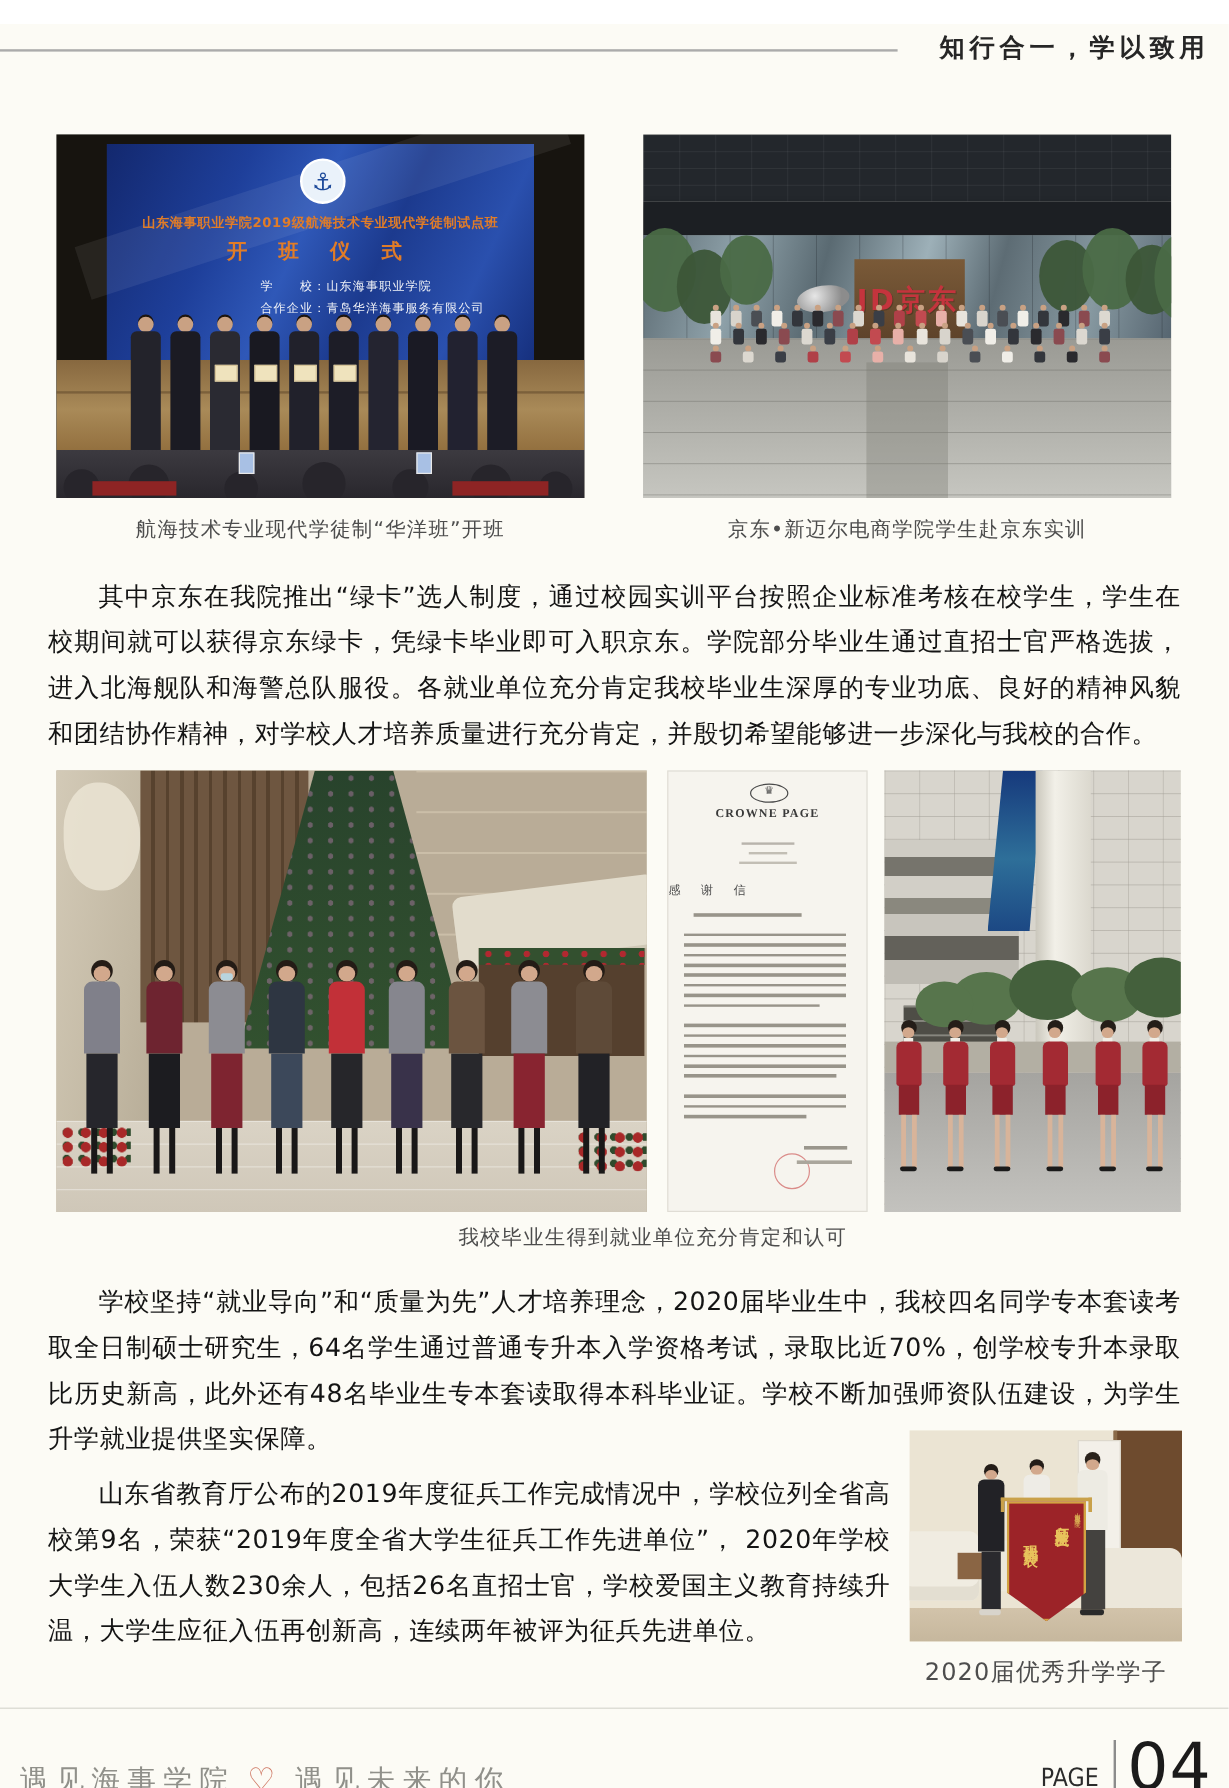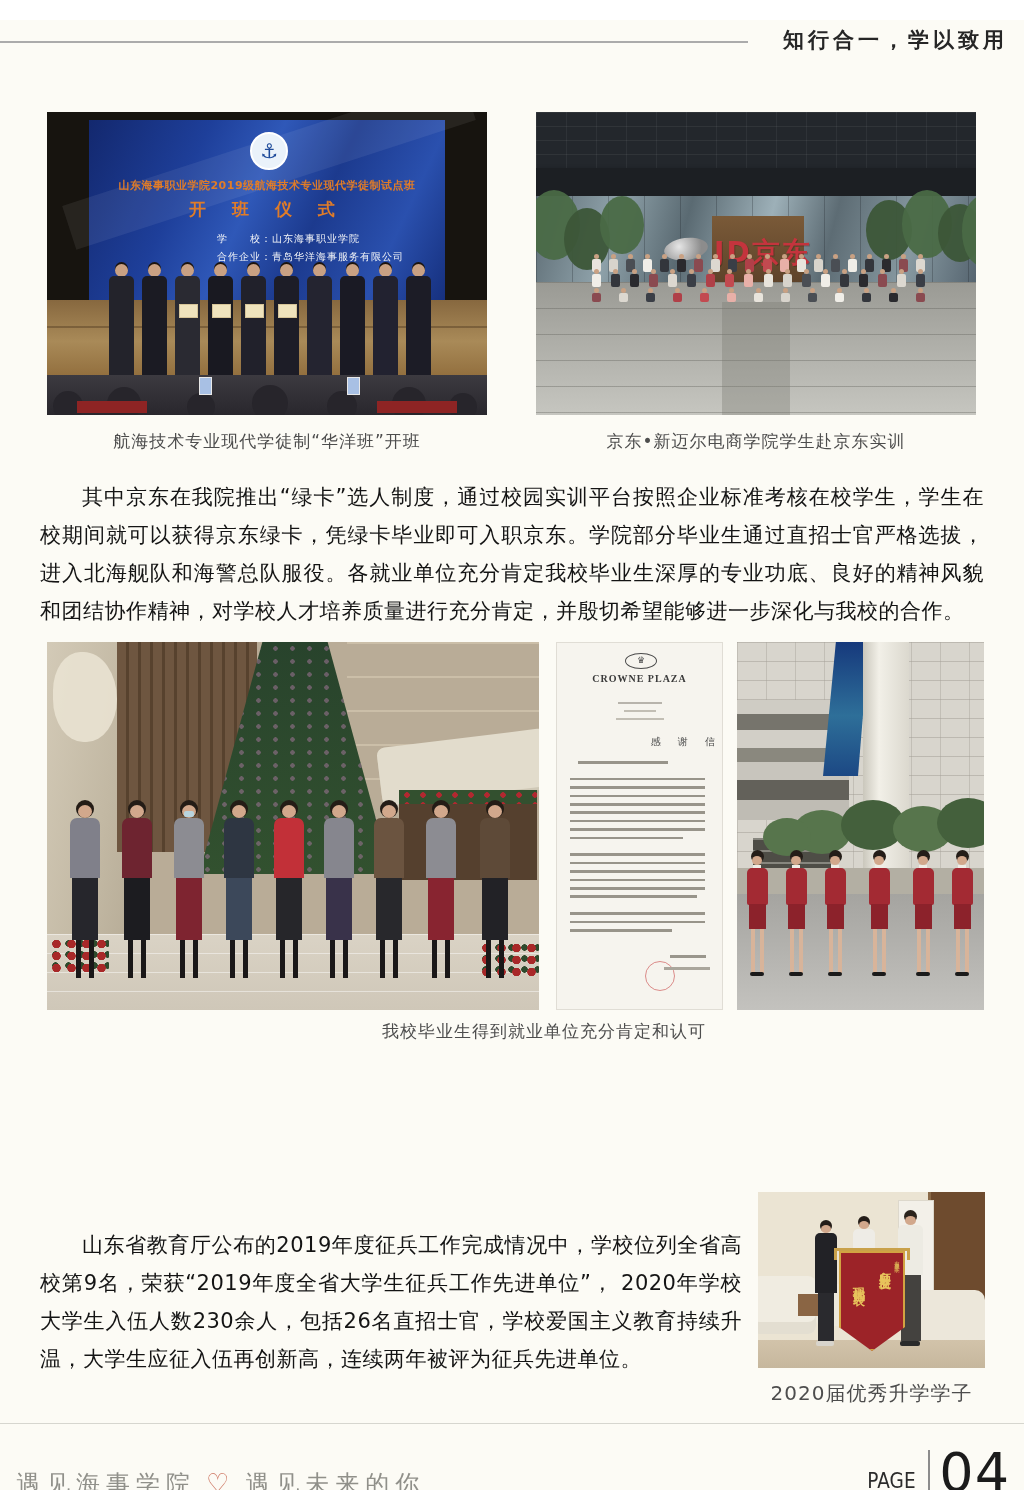--- a/index.html
+++ b/index.html
@@ -52,21 +52,21 @@
     box-shadow:0 3px 6px rgba(0,0,0,.45);}
   .p2-glass{position:absolute;left:0;top:84px;width:440px;height:86px;
     background:linear-gradient(105deg,#5d6c74 0%,#8fa2aa 18%,#5a6a72 34%,#9db0b8 52%,#5d6c74 66%,#8799a1 84%,#566570 100%);
     background-blend-mode:normal;}
   .p2-glassgrid{position:absolute;left:0;top:84px;width:440px;height:86px;
     background-image:linear-gradient(90deg,rgba(20,25,30,.25) 1px,transparent 1px);background-size:36px 100%;}
   .p2-door{position:absolute;left:176px;top:104px;width:92px;height:66px;
     background:linear-gradient(#7a5a38,#5e432a);}
   .p2-sculpt{position:absolute;left:128px;top:126px;width:44px;height:22px;border-radius:50%;
     background:radial-gradient(circle at 35% 35%,#e6e6e6,#8c8c8c 70%);transform:rotate(-8deg);}
-  .p2-jd{position:absolute;left:178px;top:122px;font-size:28px;font-weight:bold;color:#c4343d;
+  .p2-jd{position:absolute;left:178px;top:122px;font-size:24px;font-weight:bold;color:#c4343d;
     letter-spacing:2px;text-shadow:1px 1px 0 rgba(0,0,0,.2);}
   .p2-plaza{position:absolute;left:0;top:170px;width:440px;height:133px;
     background:linear-gradient(#9a9a94,#c6c6c0);}
   .p2-plaza-lines{position:absolute;left:0;top:170px;width:440px;height:133px;
     background-image:linear-gradient(rgba(90,90,85,.35) 1px,transparent 1px);background-size:100% 26px;}
   .p2-walk{position:absolute;left:186px;top:190px;width:68px;height:113px;background:rgba(120,120,112,.35);}
   .p2-trees{position:absolute;left:0;top:0;width:440px;height:303px;}
   .p2-crowd{position:absolute;left:0;top:0;width:440px;height:303px;}
 
   
@@ -100,21 +100,21 @@
     background-image:radial-gradient(circle,#a82828 4px,transparent 4.5px),radial-gradient(circle,#2e4a2c 3px,transparent 3.5px);
     background-size:15px 12px,13px 11px;}
 
   
   .p4{left:556px;top:622px;width:167px;height:368px;background:#f6f4ee;border:1px solid #e0ddd5;box-sizing:border-box;}
   .p4-crown{position:absolute;left:68px;top:10px;width:30px;height:14px;border:1.5px solid #4a4a4a;
     border-radius:50%;color:#4a4a4a;font-size:9px;line-height:13px;text-align:center;}
   .p4-brand{position:absolute;left:0;top:30px;width:100%;text-align:center;
     font-family:"Liberation Serif",serif;font-size:10px;font-weight:bold;color:#3a3a3a;letter-spacing:1px;}
   .p4-sub{position:absolute;width:100%;text-align:center;color:#b6b2a8;}
-  .p4-title{position:absolute;left:0;top:92px;width:100%;text-align:right;font-size:10px;
+  .p4-title{position:absolute;left:0;top:92px;width:100%;text-align:left;font-size:10px;
     color:#4a4a4a;letter-spacing:7px;}
   .p4-body{position:absolute;left:13px;top:118px;width:141px;height:220px;}
   .p4-stamp{position:absolute;left:88px;top:318px;width:28px;height:28px;border-radius:50%;
     border:1.5px solid rgba(200,70,70,.6);}
   .p4-sig1{position:absolute;right:16px;top:312px;width:36px;height:3px;background:#9a968c;}
   .p4-sig2{position:absolute;right:12px;top:324px;width:46px;height:3px;background:#aaa69c;}
 
   
   .p5{left:737px;top:622px;width:247px;height:368px;background:#d8d5cd;
     background-image:linear-gradient(rgba(160,157,148,.5) 1px,transparent 1px),
@@ -431,21 +431,21 @@
         <div style="position: absolute; left: 441px; top: 163px; width: 14px; height: 13px; border-radius: 50%; background: rgb(210, 168, 140);"></div>
         <div style="position: absolute; left: 433px; top: 176px; width: 30px; height: 60px; background: rgb(94, 74, 56); border-radius: 7px 7px 0px 0px;"></div>
         <div style="position: absolute; left: 435px; top: 236px; width: 26px; height: 62px; background: rgb(34, 34, 38);"></div>
         <div style="position: absolute; left: 439px; top: 298px; width: 5px; height: 38px; background: rgb(26, 24, 24);"></div>
         <div style="position: absolute; left: 452px; top: 298px; width: 5px; height: 38px; background: rgb(26, 24, 24);"></div>
       </div>
   </figure>
 
   <figure class="photo p4">
     <div class="p4-crown">♛</div>
-    <div class="p4-brand">CROWNE PLAZA</div>
+    <div class="p4-brand">CROWNE PAGE</div>
     <div class="p4-sub" style="left:0;top:46px;"><span style="display:inline-block;width:44px;height:2.5px;background:#b8b4ac;"></span></div>
     <div class="p4-sub" style="left:0;top:54px;"><span style="display:inline-block;width:32px;height:2.5px;background:#c2beb4;"></span></div>
     <div class="p4-sub" style="left:0;top:62px;"><span style="display:inline-block;width:48px;height:2.5px;background:#c2beb4;"></span></div>
     <div class="p4-title">感 谢 信</div>
     <div class="p4-body">
         <div style="position: absolute; left: 8px; top: 0px; width: 64%; height: 2.5px; background: rgb(152, 148, 138);"></div>
         <div style="position: absolute; left: 0px; top: 16.8px; width: 96%; height: 2.5px; background: rgb(152, 148, 138);"></div>
         <div style="position: absolute; left: 0px; top: 25.2px; width: 96%; height: 2.5px; background: rgb(152, 148, 138);"></div>
         <div style="position: absolute; left: 0px; top: 33.6px; width: 96%; height: 2.5px; background: rgb(152, 148, 138);"></div>
         <div style="position: absolute; left: 0px; top: 42px; width: 96%; height: 2.5px; background: rgb(152, 148, 138);"></div>
@@ -529,20 +529,21 @@
         <div style="position: absolute; left: 215px; top: 226px; width: 21px; height: 37px; background: rgb(163, 42, 51); border-radius: 5px 5px 2px 2px;"></div>
         <div style="position: absolute; left: 217px; top: 262px; width: 17px; height: 25px; background: rgb(140, 34, 43);"></div>
         <div style="position: absolute; left: 219px; top: 287px; width: 4px; height: 44px; background: rgb(216, 180, 154);"></div>
         <div style="position: absolute; left: 228px; top: 287px; width: 4px; height: 44px; background: rgb(216, 180, 154);"></div>
         <div style="position: absolute; left: 218px; top: 330px; width: 14px; height: 4px; background: rgb(26, 26, 26); border-radius: 2px;"></div>
       </div>
   </figure>
 
   <div class="caption" style="left:0;top:1000px;width:1008px;padding-left:40px;">我校毕业生得到就业单位充分肯定和认可</div>
 
+  <p class="para" style="left:40px;top:1046px;width:944px;">学校坚持“就业导向”和“质量为先”人才培养理念，2020届毕业生中，我校四名同学专本套读考取全日制硕士研究生，64名学生通过普通专升本入学资格考试，录取比近70%，创学校专升本录取比历史新高，此外还有48名毕业生专本套读取得本科毕业证。学校不断加强师资队伍建设，为学生升学就业提供坚实保障。</p>
   <p class="para" style="left:40px;top:1206px;width:702px;">山东省教育厅公布的2019年度征兵工作完成情况中，学校位列全省高校第9名，荣获“2019年度全省大学生征兵工作先进单位”， 2020年学校大学生入伍人数230余人，包括26名直招士官，学校爱国主义教育持续升温，大学生应征入伍再创新高，连续两年被评为征兵先进单位。</p>
 
   <figure class="photo p6">
     <div class="p6-door"></div>
     <div class="p6-wardrobe"></div>
     <div class="p6-sofa-l"></div>
     <div class="p6-chair"></div>
     <div class="p6-table"></div>
     <div class="p6-sofa-r"></div>
     <div class="p6-floor"></div>

